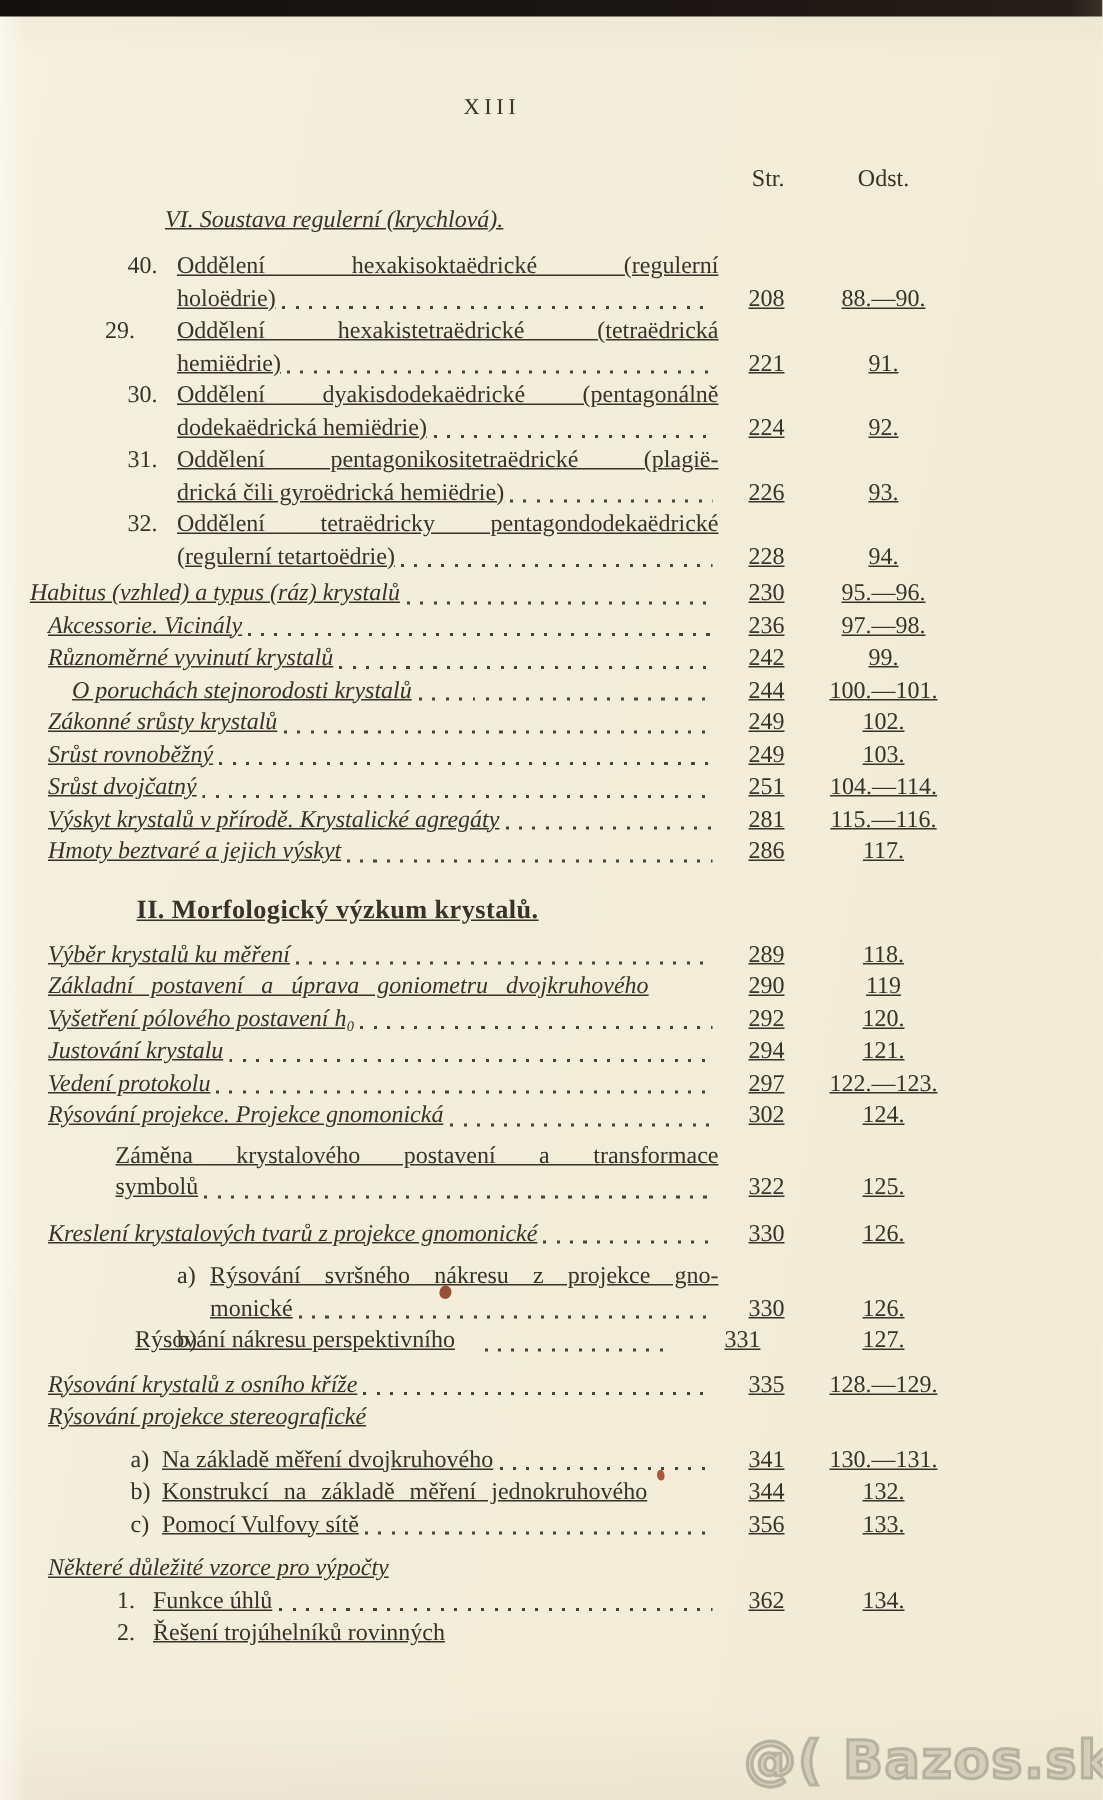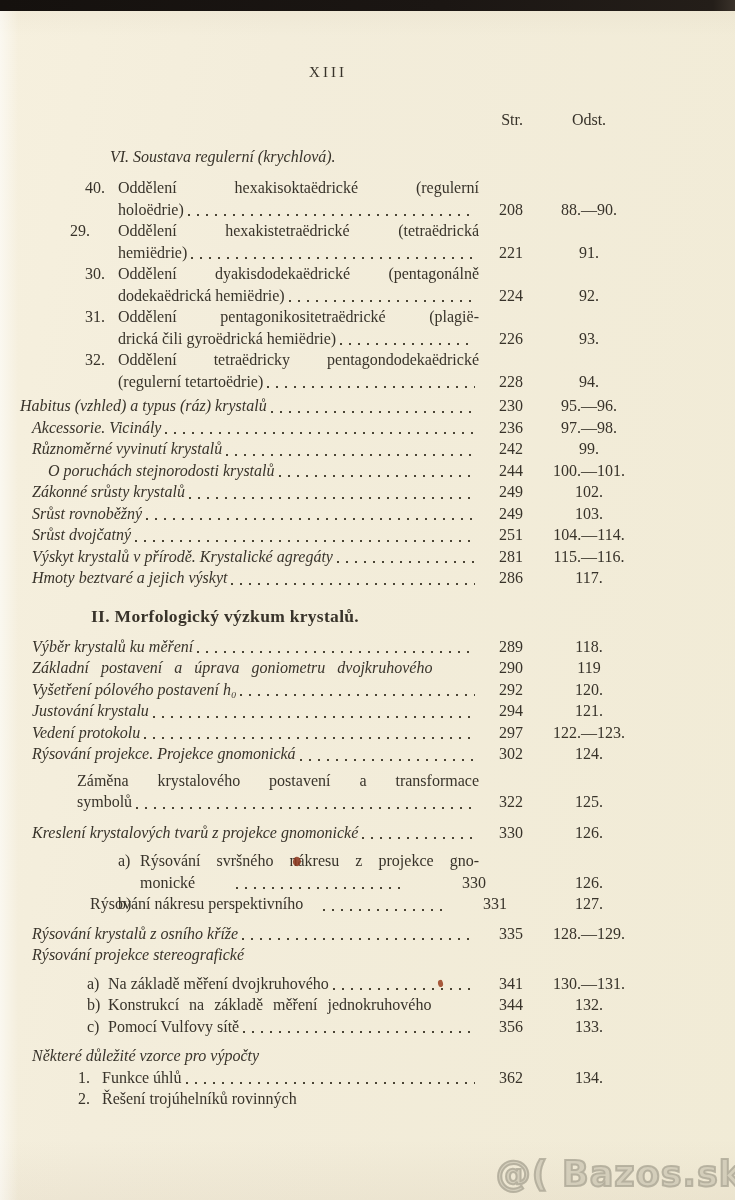--- a/index.html
+++ b/index.html
@@ -27,21 +27,21 @@
     position:relative;margin:61px 0 0 0;width:656px;text-align:center;
     font-size:15px;letter-spacing:3px;line-height:22px;
   }
   .col-header{
     display:flex;margin-top:26px;padding-left:32px;padding-right:80px;
     font-size:16px;line-height:21.5px;
   }
   .col-header .sp{flex:1 1 auto;}
   .col-header .str{flex:0 0 44px;text-align:right;}
   .col-header .odst{flex:0 0 132px;text-align:center;}
-  .toc{margin-top:15px;position:relative;}
+  .toc{margin-top:5px;position:relative;text-decoration:underline;}
   .entry{position:relative;font-size:16px;line-height:21.5px;}
   .entry.it > .line > .txt, .entry.it.heading{font-style:italic;}
   .entry.heading{white-space:nowrap;}
   .entry.heading.bold{
     font-weight:bold;font-style:normal;font-size:17.5px;line-height:24px;letter-spacing:.3px;
   }
   .line{display:flex;align-items:flex-end;padding-right:80px;position:relative;}
   .line.pre{display:block;text-align:justify;text-align-last:justify;padding-right:256px;}
   .lbl{position:absolute;top:0;white-space:nowrap;}
   .txt{white-space:nowrap;}
@@ -262,21 +262,21 @@
         <div class="line final" style="padding-left: 32px;">
           <span class="txt">Kreslení krystalových tvarů z projekce gnomonické</span>
           <span class="leader"></span>
           <span class="str-col">330</span>
           <span class="odst-col">126.</span>
         </div>
       </div>
       <div class="entry ro" style="margin-top: 7px;">
         <span class="lbl" style="left: 118px;">a)</span>
         <div class="line pre" style="padding-left: 140px;"><span class="txt">Rýsování svršného nákresu z projekce gno-</span></div>
-        <div class="line final" style="padding-left: 140px; gap: 37px;">
+        <div class="line final" style="padding-left: 140px;">
           <span class="txt">monické</span>
           <span class="leader"></span>
           <span class="str-col">330</span>
           <span class="odst-col">126.</span>
         </div>
       </div>
       <div class="entry ro">
         <span class="lbl" style="left: 118px;">b)</span>
         <div class="line final" style="padding-left: 90px; gap: 16px;">
           <span class="txt">Rýsování nákresu perspektivního</span>

